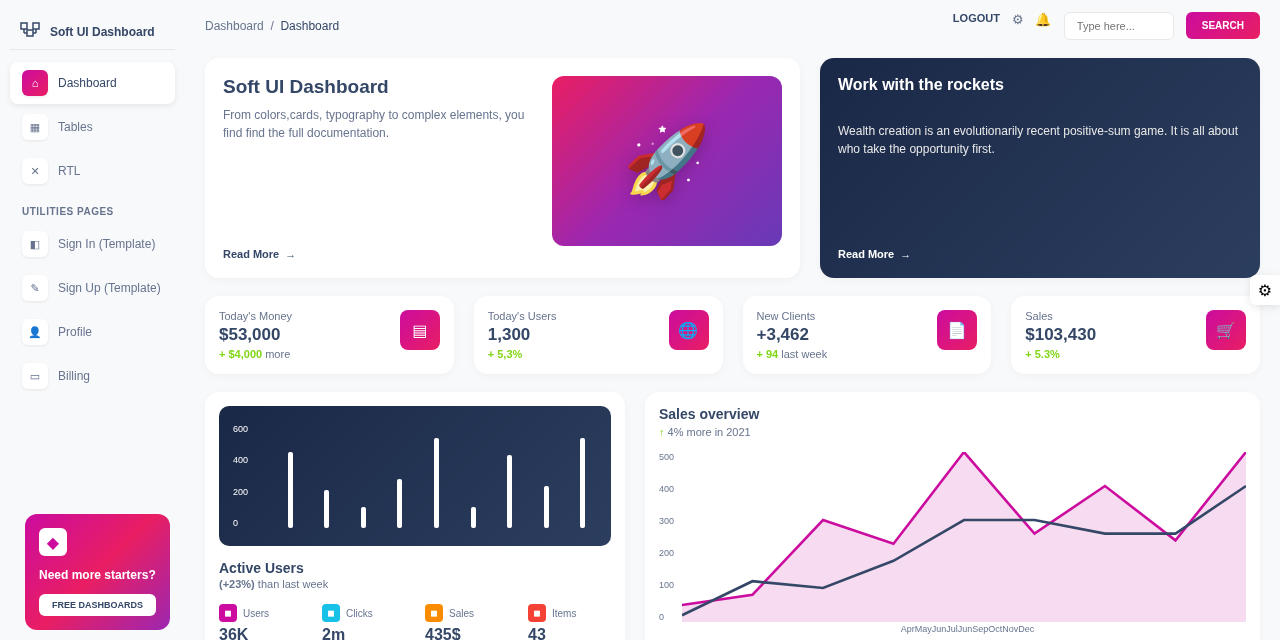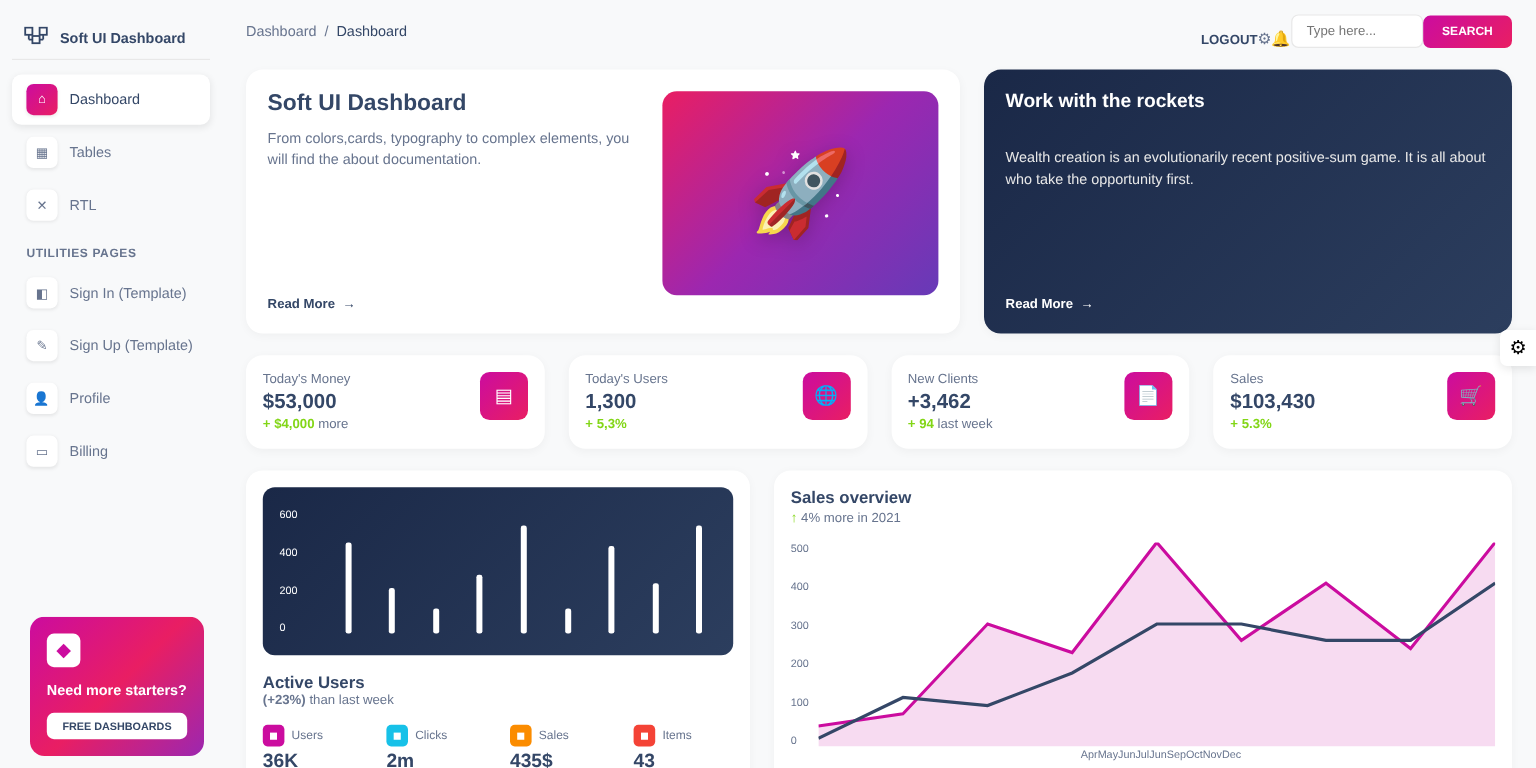--- a/index.html
+++ b/index.html
@@ -14,21 +14,21 @@
 .nav-item.active .nav-icon{background:linear-gradient(135deg,#cb0c9f,#e91e63);color:#fff}
 .section-label{font-size:10px;font-weight:700;color:#67748e;padding:12px 12px 6px;letter-spacing:0.5px}
 .promo-card{position:fixed;left:25px;bottom:10px;width:145px;background:linear-gradient(135deg,#cb0c9f,#e91e63,#9c27b0);border-radius:12px;padding:14px;color:#fff}
 .promo-icon{width:28px;height:28px;background:#fff;border-radius:6px;display:flex;align-items:center;justify-content:center;margin-bottom:12px;color:#cb0c9f}
 .promo-text{font-size:12px;font-weight:600;margin-bottom:12px}
 .promo-btn{background:#fff;color:#344767;border:none;padding:6px;font-size:9px;font-weight:700;border-radius:6px;width:100%;cursor:pointer}
 .main{margin-left:185px;padding:12px 20px}
 .topbar{display:flex;justify-content:space-between;align-items:center;margin-bottom:18px}
 .breadcrumb{font-size:12px;color:#67748e}
 .breadcrumb .current{color:#344767;font-weight:500}
-.top-actions{display:flex;align-items:flex-end;}
+.top-actions{display:flex;align-items:flex-start;gap:12px}
 .logout{font-size:11px;font-weight:700;color:#344767;cursor:pointer}
 .icon-btn{color:#67748e;cursor:pointer;font-size:13px}
 .search-input{border:1px solid #e8e8e8;border-radius:6px;padding:7px 12px;font-size:11px;width:110px;background:#fff}
 .search-btn{background:linear-gradient(135deg,#cb0c9f,#e91e63);color:#fff;border:none;padding:8px 16px;border-radius:6px;font-size:10px;font-weight:700;cursor:pointer}
 .hero-row{display:flex;gap:20px;margin-bottom:18px}
 .hero-card{background:#fff;border-radius:14px;padding:18px;flex:1;display:flex;gap:20px;box-shadow:0 2px 8px rgba(0,0,0,0.04)}
 .hero-left{flex:1;display:flex;flex-direction:column}
 .hero-subtitle{font-size:13px;font-weight:600;color:#67748e;margin-bottom:4px}
 .hero-title{font-size:19px;font-weight:700;color:#344767;margin-bottom:8px}
 .hero-desc{font-size:12px;color:#67748e;line-height:1.5;margin-bottom:auto}
@@ -139,21 +139,21 @@
       <span class="icon-btn">🔔</span>
       <input class="search-input" placeholder="Type here..." style="">
       <button class="search-btn">SEARCH</button>
     </div>
   </div>
 
   <div class="hero-row">
     <div class="hero-card">
       <div class="hero-left">
         <div class="hero-title">Soft UI Dashboard</div>
-        <div class="hero-desc">From colors,cards, typography to complex elements, you will find the about documentation.</div>
+        <div class="hero-desc">From colors,cards, typography to complex elements, you find find the full documentation.</div>
         <div class="read-more"><span>Read More</span> &nbsp;→</div>
       </div>
       <div class="hero-image">
           <span class="rocket">🚀</span>
         </div>
     </div>
     <div class="hero-card dark">
       <div class="hero-title">Work with the rockets</div>
       <div class="hero-desc">Wealth creation is an evolutionarily recent positive-sum game. It is all about who take the opportunity first.</div>
       <div class="read-more"><span>Read More</span> &nbsp;→</div>

